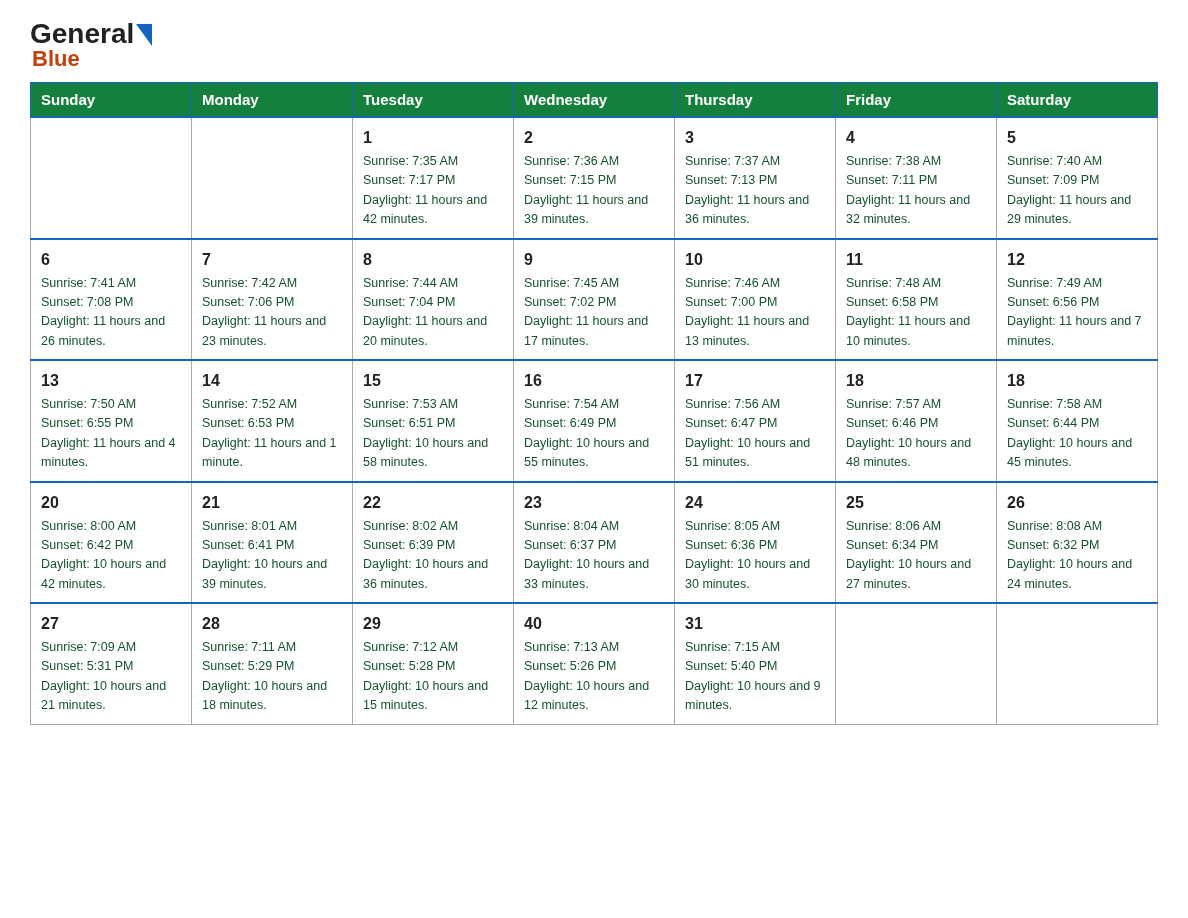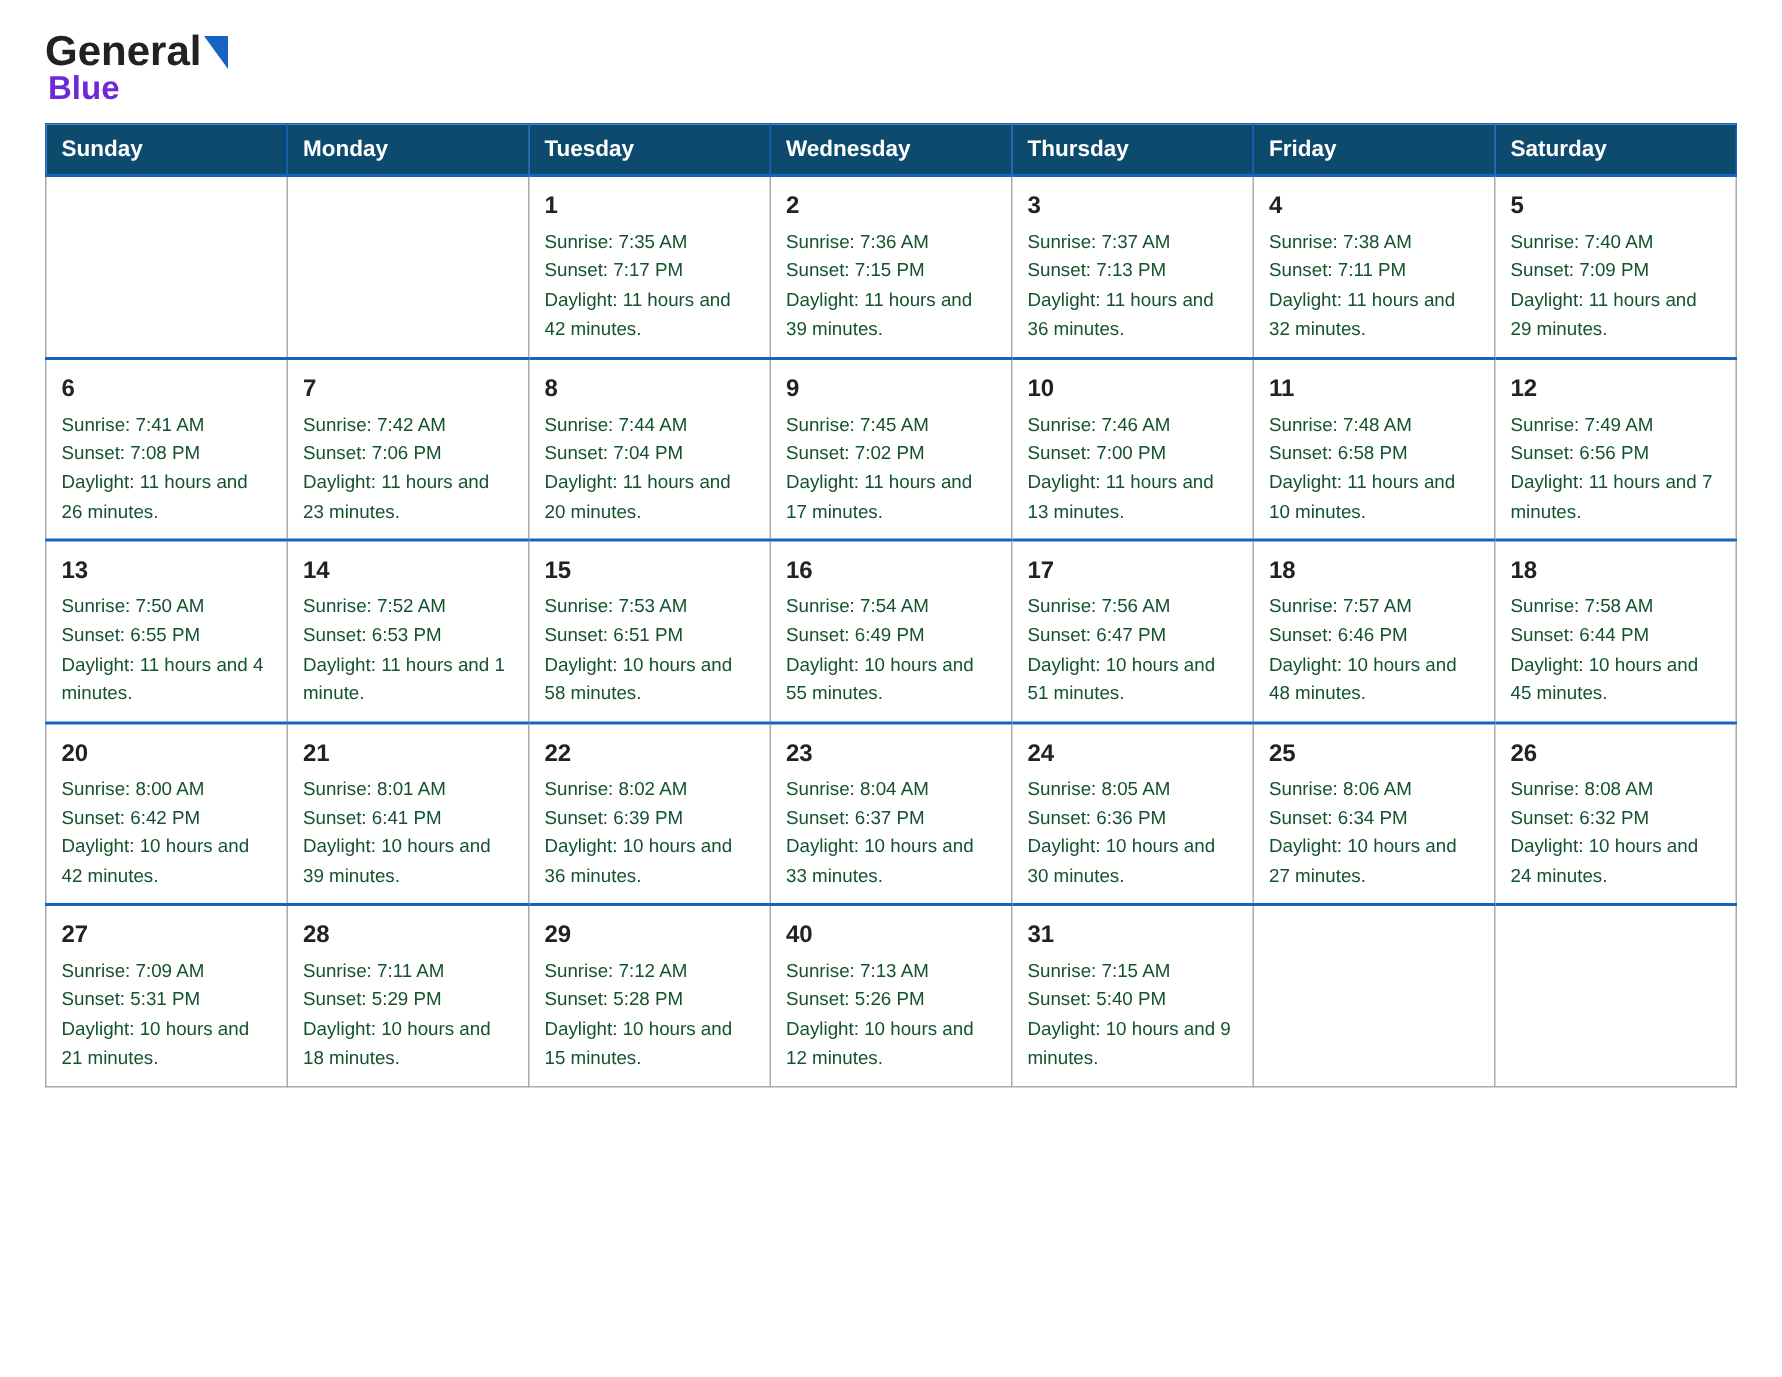--- a/index.html
+++ b/index.html
@@ -24,21 +24,21 @@
     }
     .logo-text {
       font-size: 28px;
       font-weight: bold;
       color: #222;
       line-height: 1;
     }
     .logo-line2 {
       font-size: 22px;
       font-weight: bold;
-      color: #6d28d9;
+      color: #c2410c;
       margin-top: -2px;
       padding-left: 2px;
     }
     .title-area {
       text-align: right;
     }
     .month-title {
       font-size: 52px;
       font-weight: normal;
       color: #222;
@@ -48,21 +48,21 @@
       font-size: 22px;
       color: #444;
       margin-top: 4px;
     }
     table {
       width: 100%;
       border-collapse: collapse;
       margin-top: 8px;
     }
     th {
-      background-color: #0c4a6e;
+      background-color: #15803d;
       color: #fff;
       font-size: 15px;
       font-weight: bold;
       padding: 8px 10px;
       text-align: left;
       border: 1px solid #1565c0;
     }
     td {
       border: 1px solid #aaa;
       border-top: 2px solid #1565c0;

